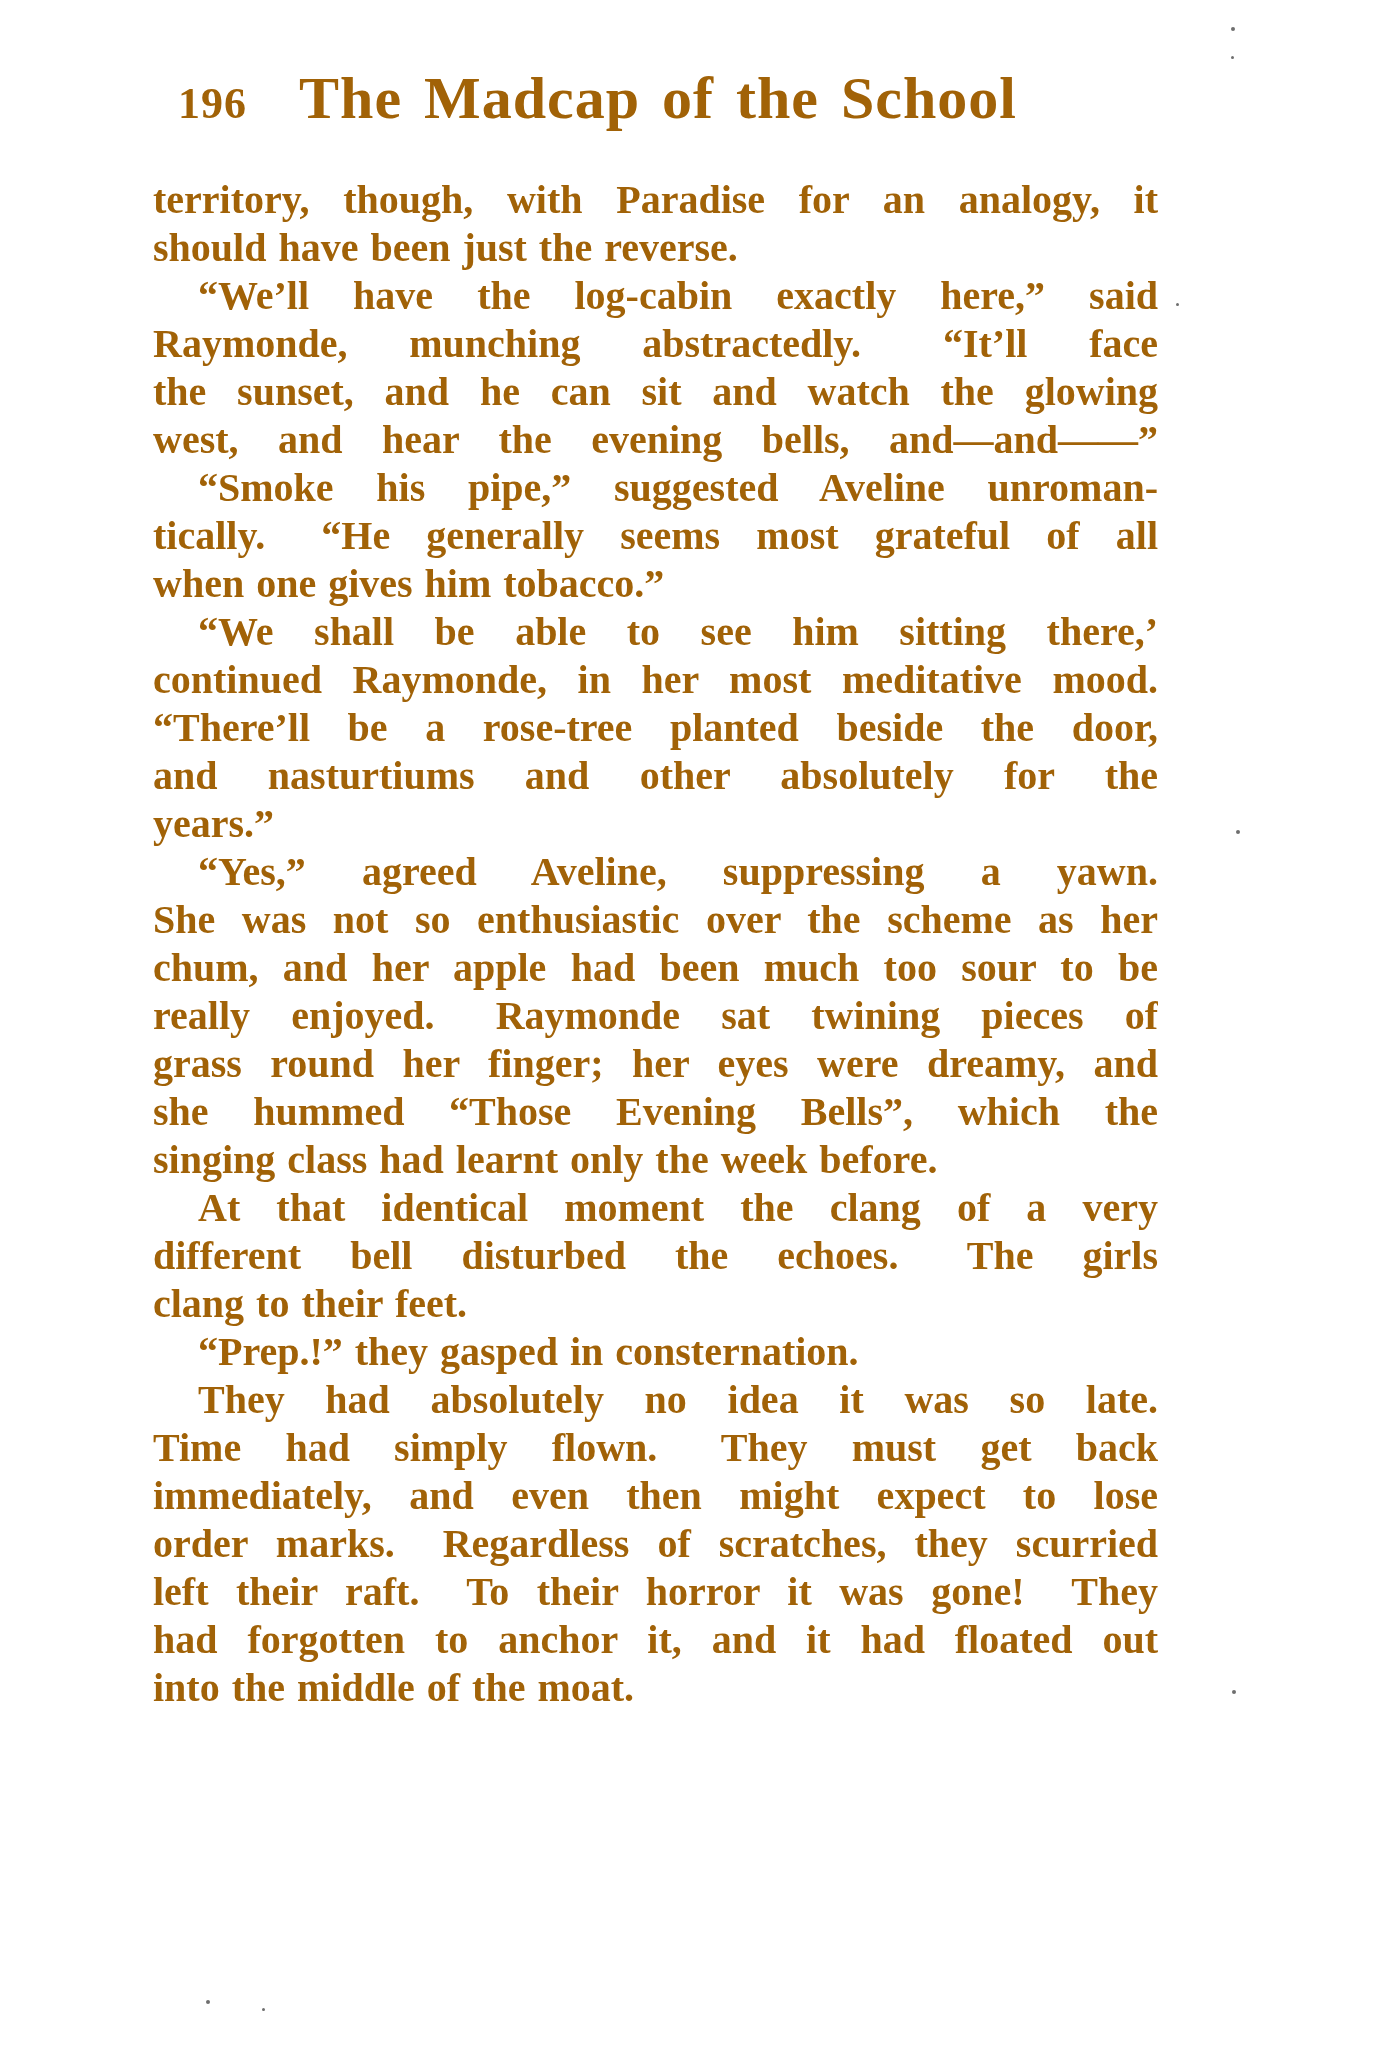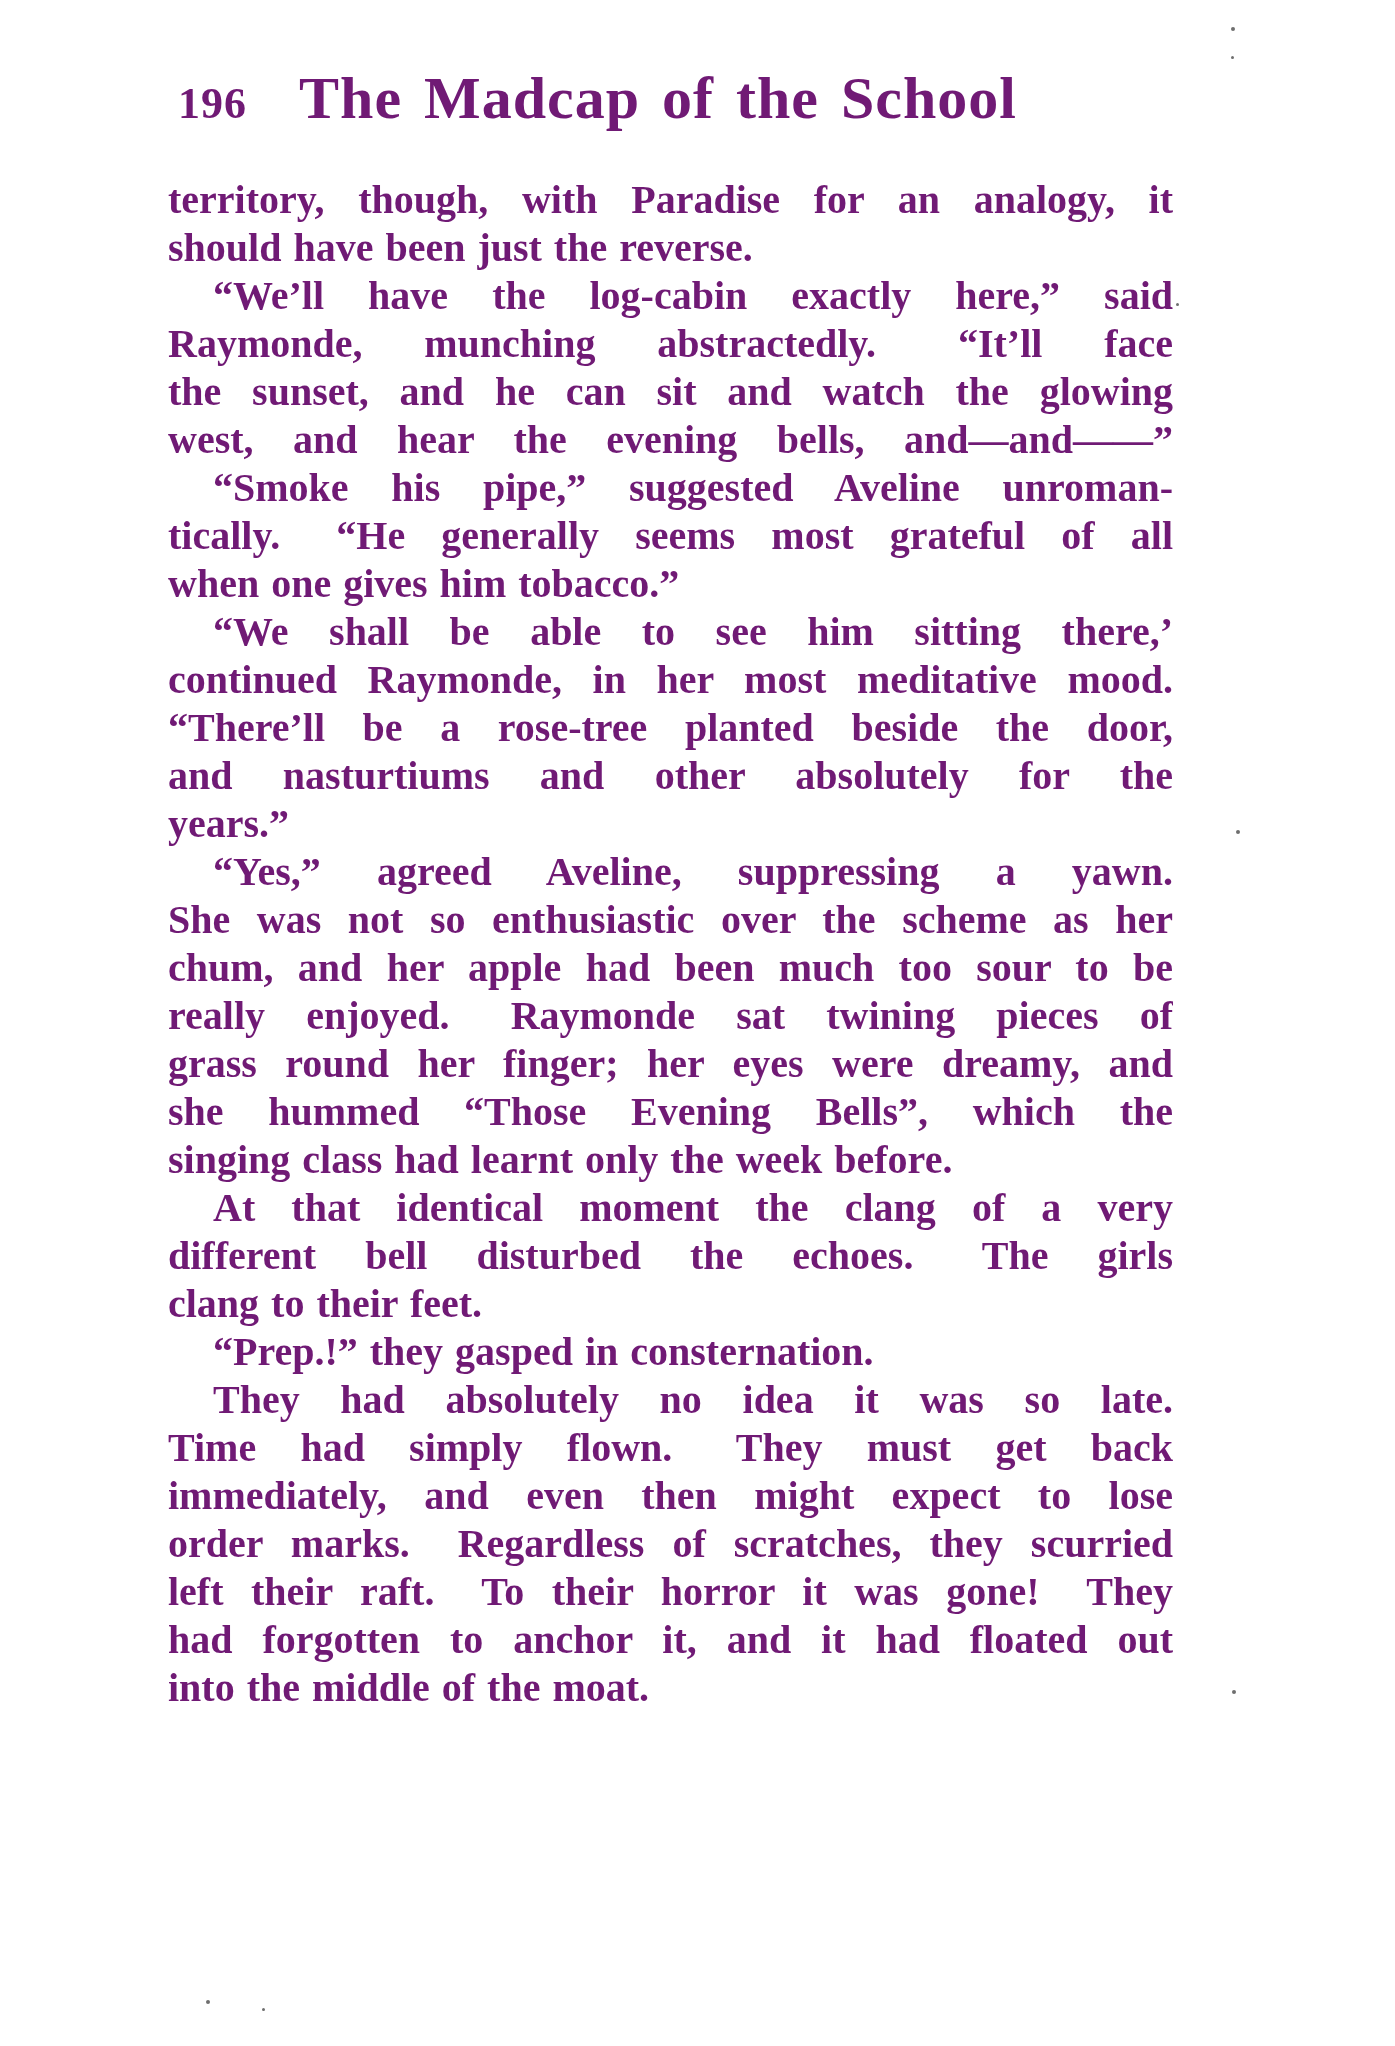--- a/index.html
+++ b/index.html
@@ -7,21 +7,21 @@
     padding: 0;
     background: #ffffff;
   }
   .page {
     position: relative;
     width: 1395px;
     height: 2046px;
     background: #ffffff;
     overflow: hidden;
     font-family: "Liberation Serif", "DejaVu Serif", serif;
-    color: #701a75;
+    color: #a16207;
   }
   .running-header {
     position: absolute;
     top: 64px;
     left: 178px;
     display: flex;
     align-items: baseline;
     white-space: nowrap;
     font-weight: 700;
   }
@@ -32,21 +32,21 @@
     font-variant-numeric: oldstyle-nums;
   }
   .book-title {
     font-size: 60px;
     letter-spacing: 1px;
     word-spacing: 6px;
   }
   .body-text {
     position: absolute;
     top: 176px;
-    left: 168px;
+    left: 153px;
     width: 1005px;
   }
   .line {
     height: 48px;
     line-height: 48px;
     font-size: 40px;
     font-weight: 700;
     overflow: hidden;
     white-space: normal;
     word-spacing: 2px;

